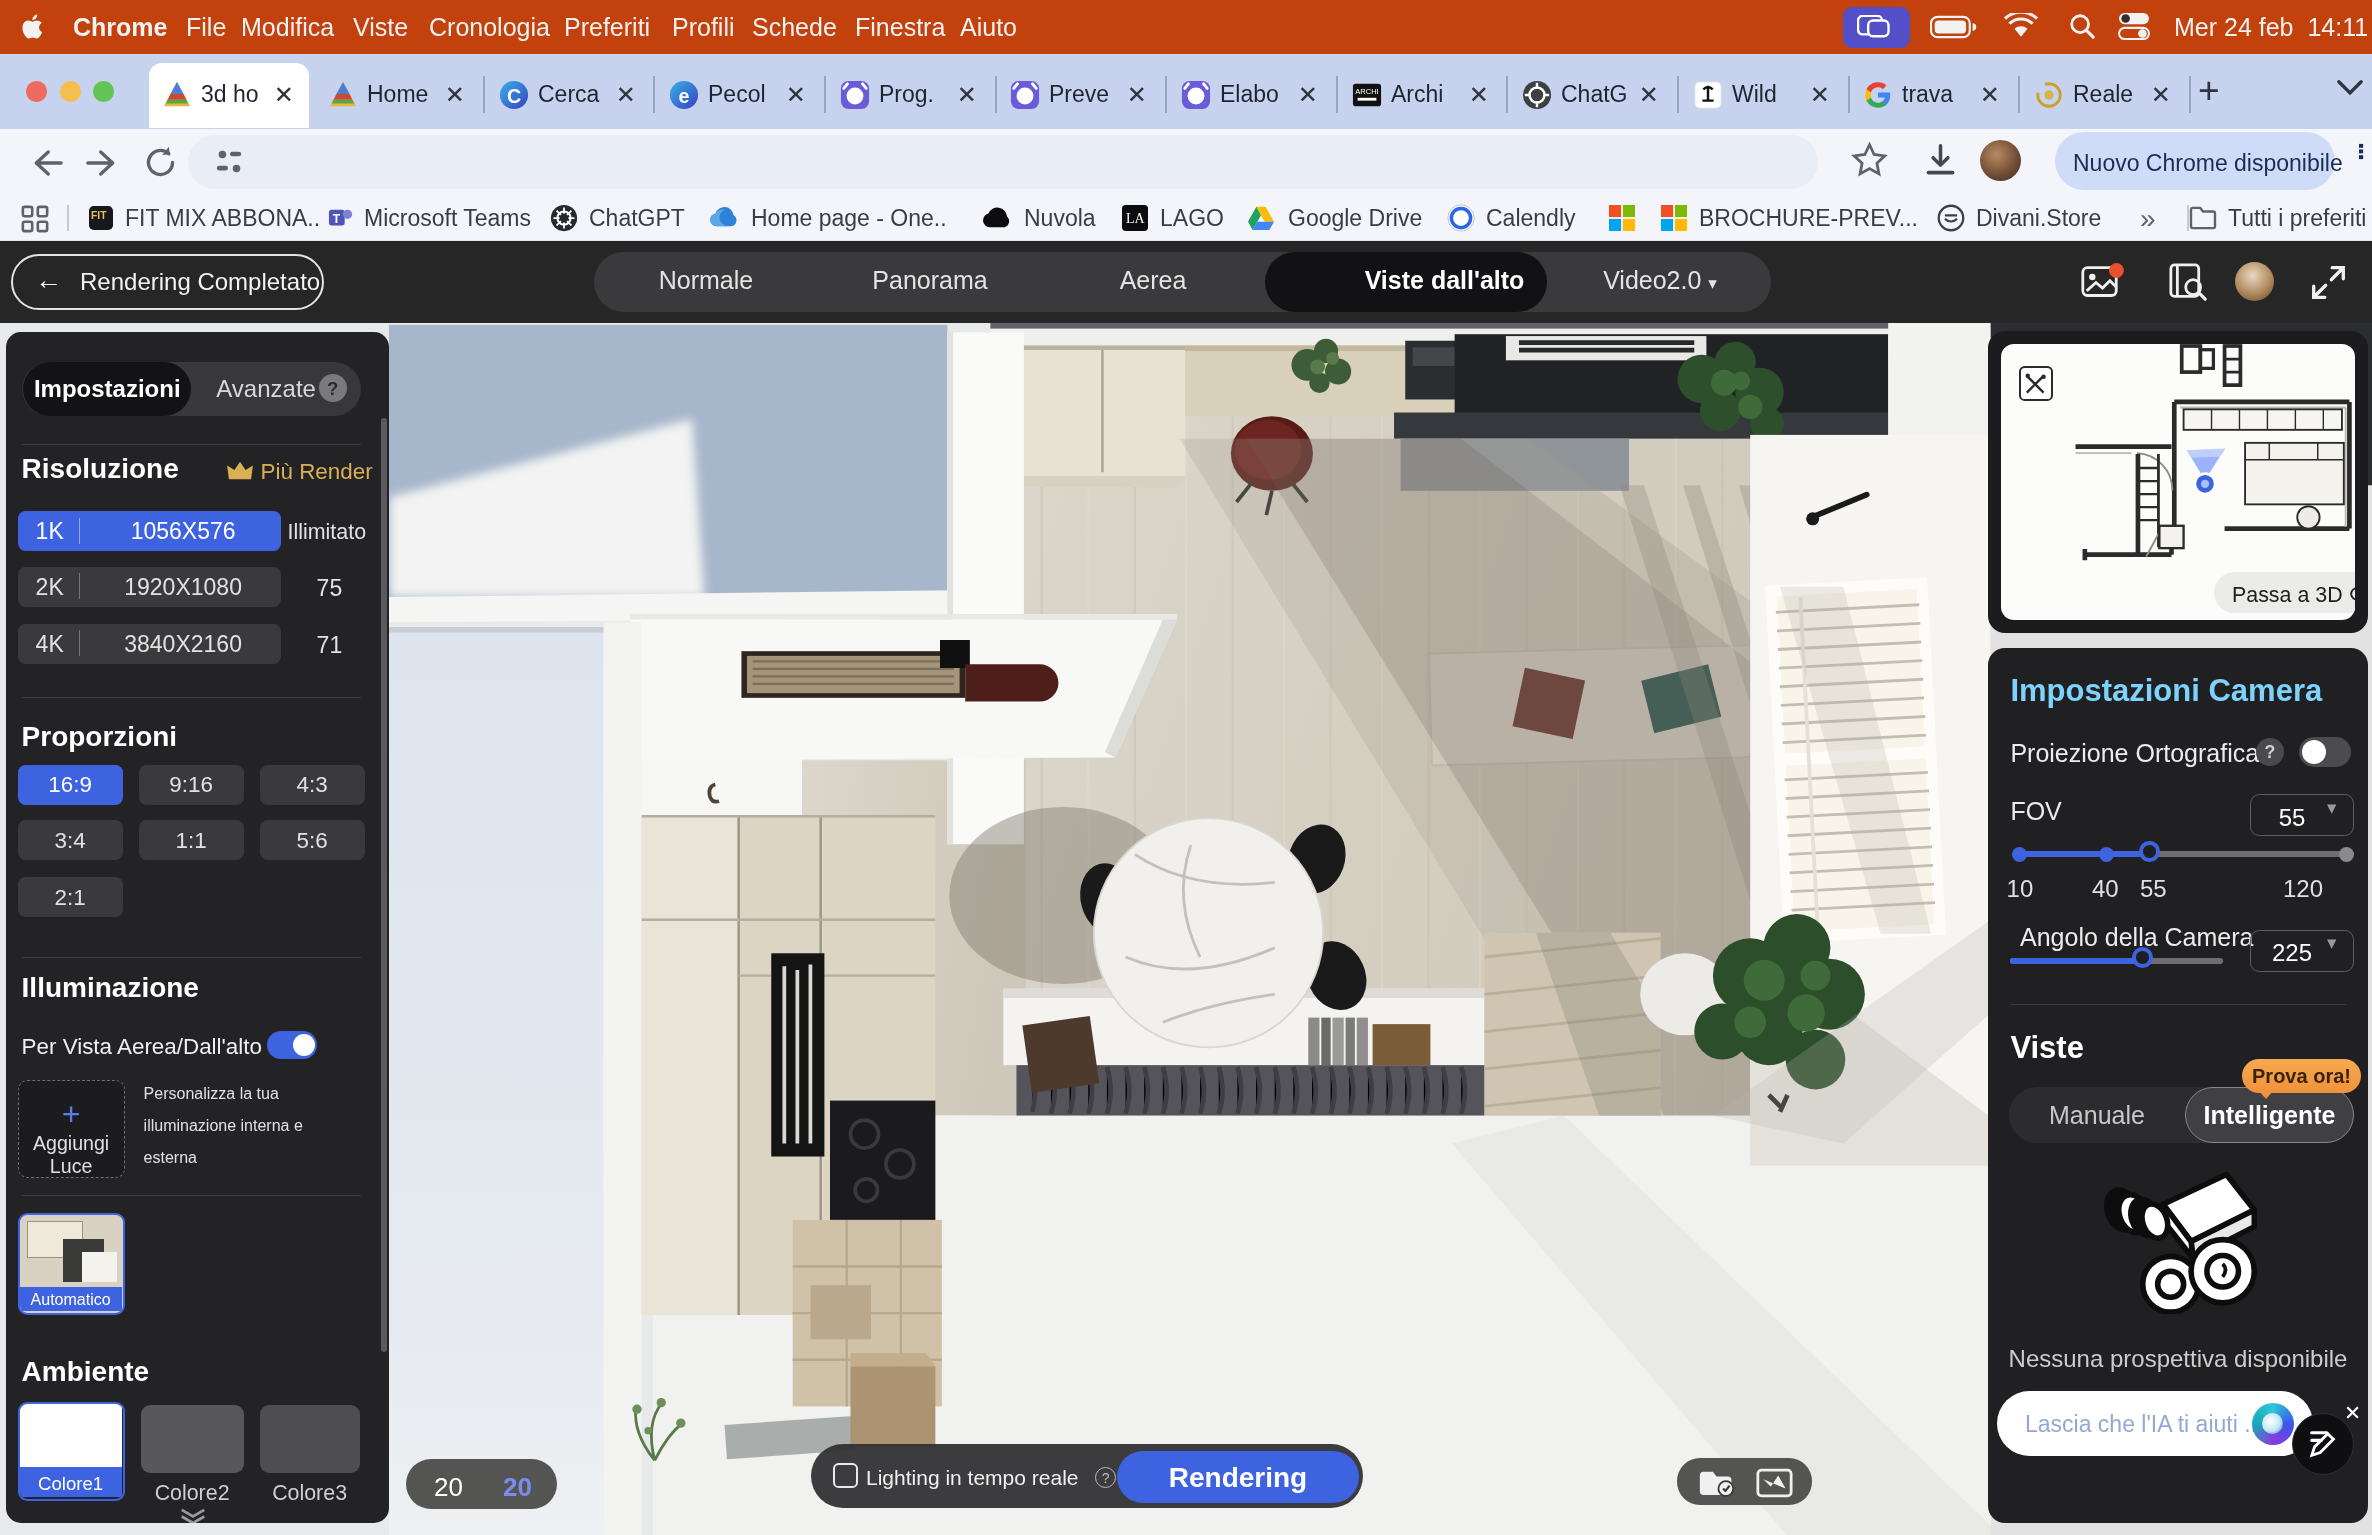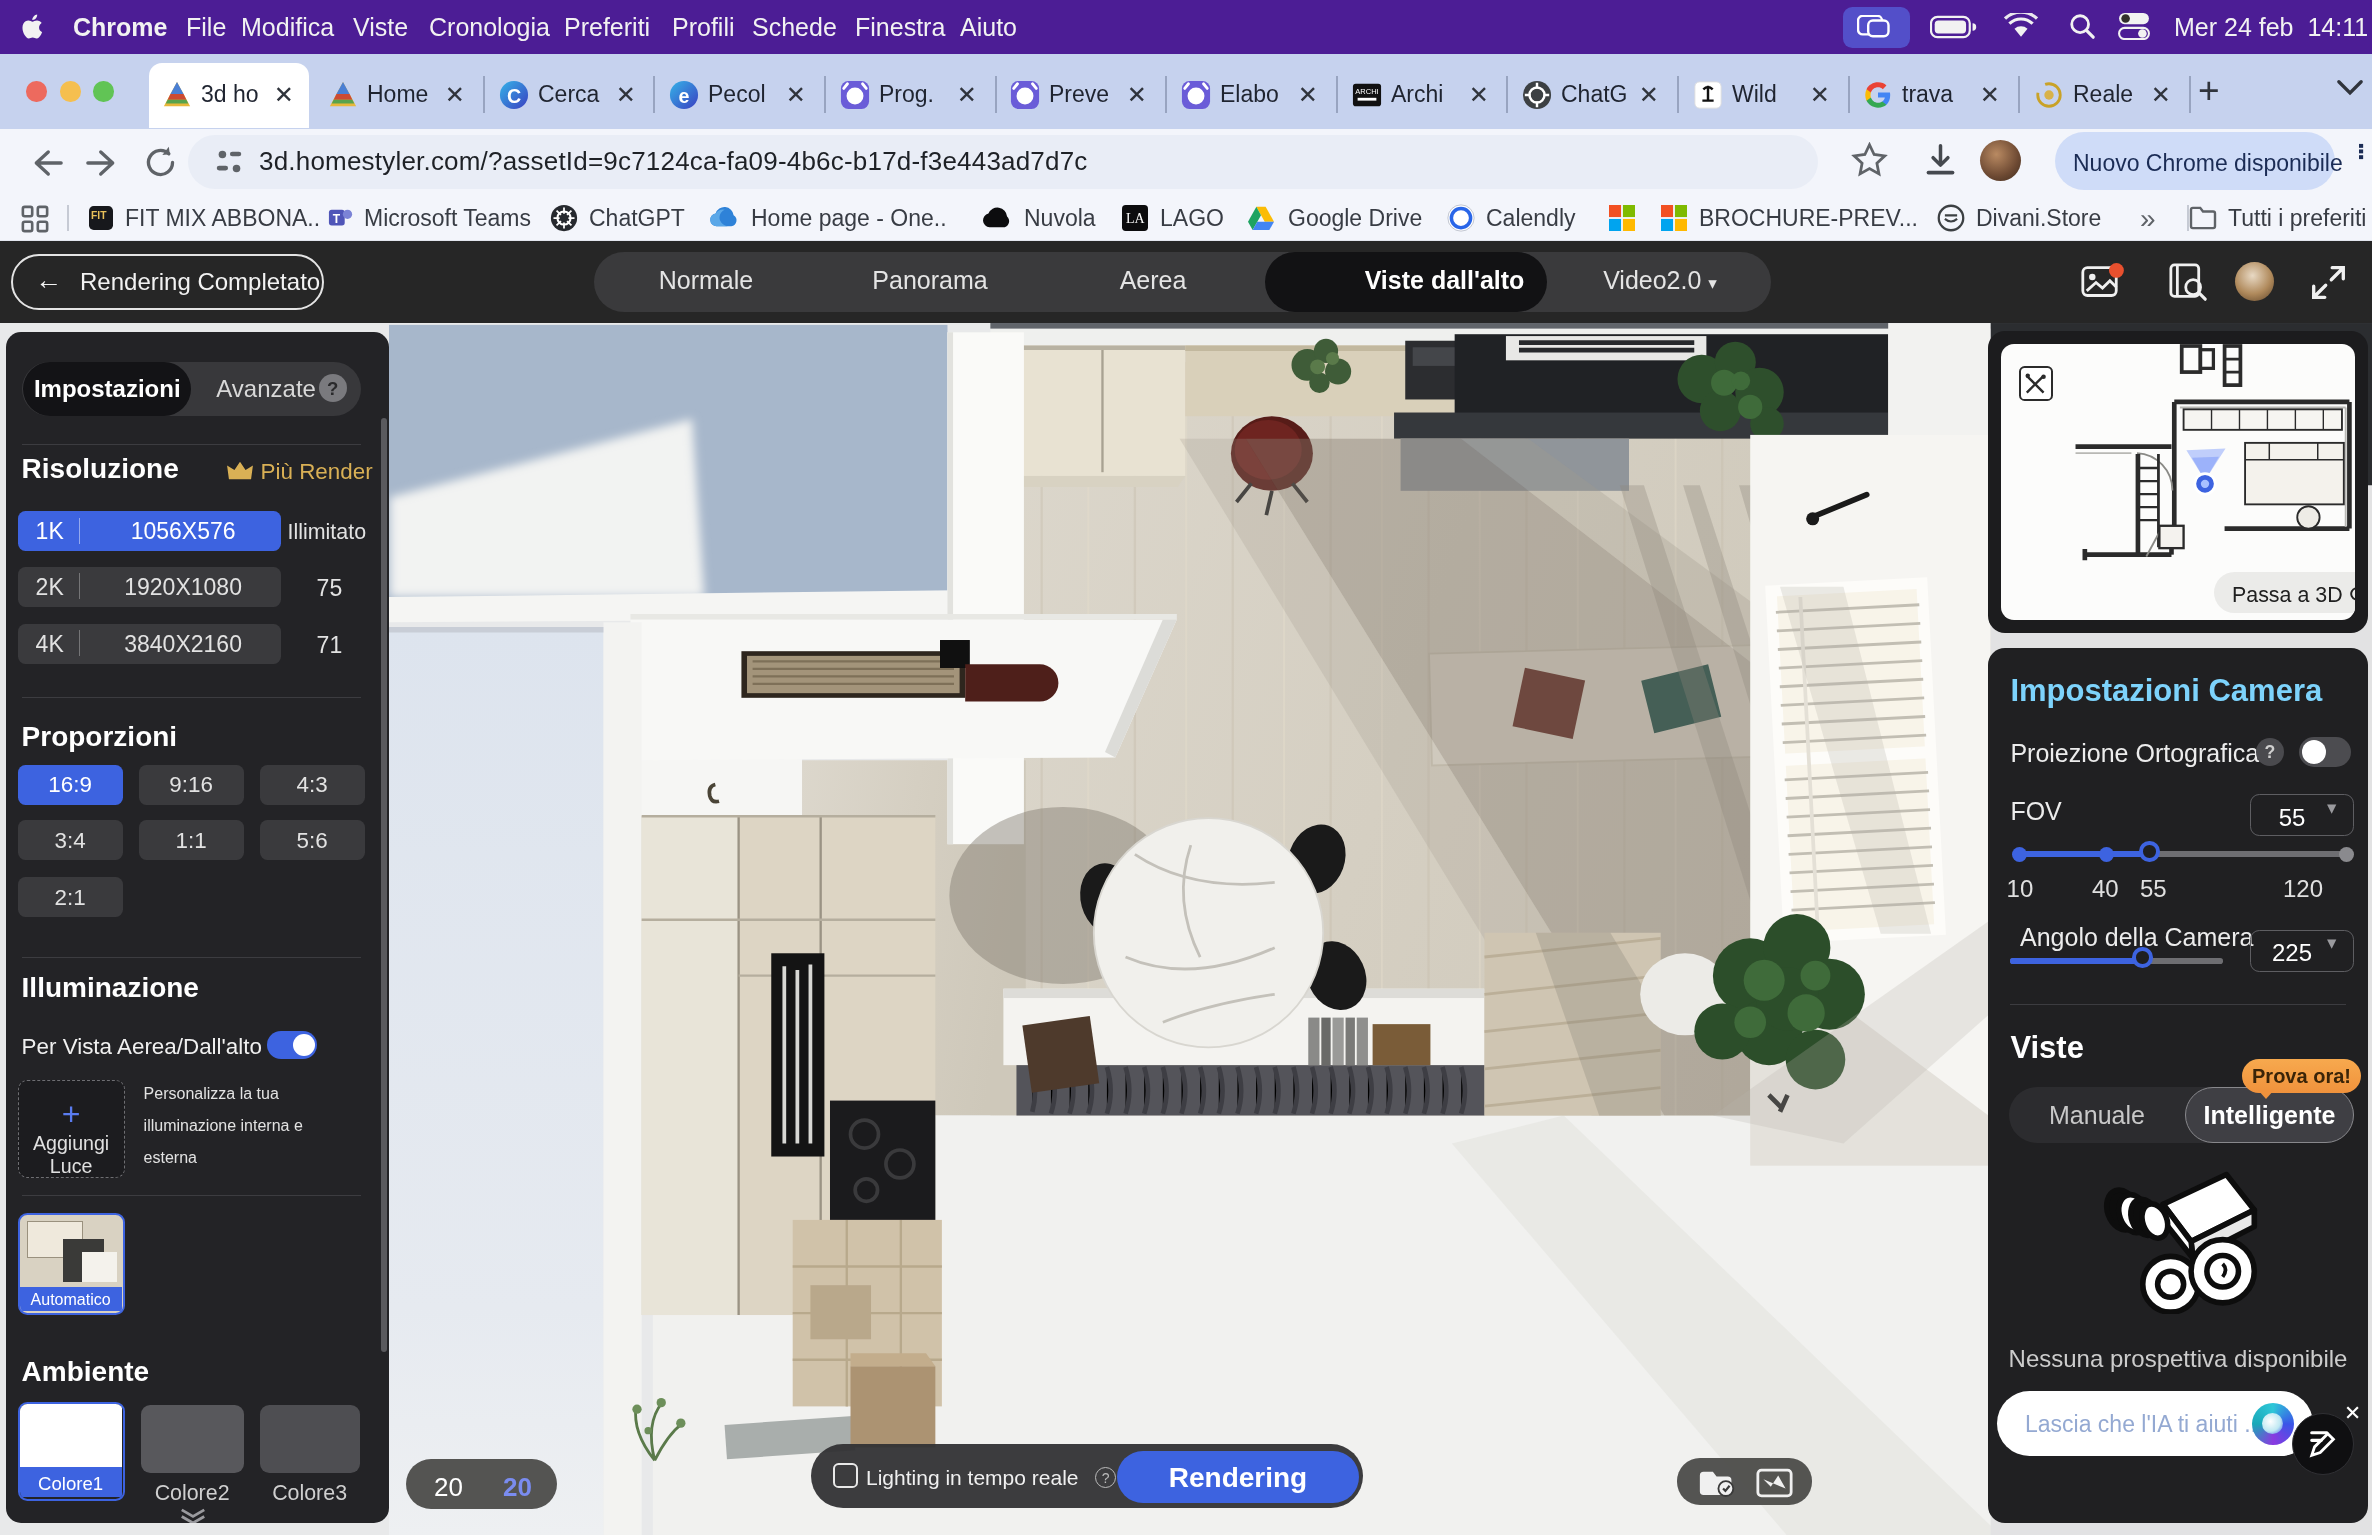--- a/index.html
+++ b/index.html
@@ -2,21 +2,21 @@
 <html style="font-size:15px"><head>
 <meta charset="utf-8">
 <style>
   * { margin:0; padding:0; box-sizing:border-box; }
   html,body { width:2373px; height:1535px; overflow:hidden; background:#e8e9ea; }
   body { font-family:"Liberation Sans", sans-serif; }
   .abs { position:absolute; }
   #root { position:absolute; left:0; top:0; width:2373px; height:1535px; }
 
   
-  #menubar { left:0; top:0; width:2373px; height:67px; background:#4c1d95; color:#f4f4f4; }
+  #menubar { left:0; top:0; width:2373px; height:67px; background:#c2410c; color:#f4f4f4; }
   #menubar .mi { position:absolute; top:0; height:54px; line-height:54px; font-size:25px; color:#f2f2f2; }
 
   
   #tabstrip { left:0; top:54px; width:2373px; height:75px; background:#c6d2ee; }
   .windot { position:absolute; top:27px; width:20.5px; height:20.5px; border-radius:50%; }
   .tab { position:absolute; top:9.3px; height:65px; }
   .tab .fav { position:absolute; left:13px; top:17px; width:30px; height:30px; }
   .tab .ttl { position:absolute; left:52px; top:17.7px; font-size:23px; color:#1f2430; white-space:nowrap; }
   .tab .cls { position:absolute; right:11.2px; top:17.7px; width:28px; height:28px; font-size:24px; color:#30343c; text-align:center; line-height:28px; }
   .tabsep { position:absolute; top:22.4px; width:1.9px; height:37px; background:#98a4c0; }
@@ -230,21 +230,20 @@
         <path d="M33 20a13 13 0 1 1-4-9.4" fill="none" stroke="#5f6368" stroke-width="3.6" stroke-linecap="round"></path>
         <path d="M29 3 l1 8 -8 1z" fill="#5f6368"></path>
       </svg>
     <div class="abs" style="left:188px;top:5.6px;width:1630px;height:54px;border-radius:27px;background:#e9edf6;"></div>
     <svg class="abs" style="left:213px;top:17px" width="32" height="32" viewBox="0 0 34 34">
         <circle cx="10" cy="9" r="4" fill="#5f6368"></circle>
         <rect x="18" y="6" width="12" height="5" rx="2.5" fill="#5f6368"></rect>
         <rect x="4" y="21" width="12" height="5" rx="2.5" fill="#5f6368"></rect>
         <circle cx="25" cy="24" r="4" fill="#5f6368"></circle>
       </svg>
-    <span class="abs" style="left:259px;top:17px;font-size:26px;color:#1e2126;letter-spacing:0.2px;">3d.homestyler.com/?assetId=9c7124ca-fa09-4b6c-b17d-f3e443ad7d7c</span>
     <svg class="abs" style="left:1851px;top:13px" width="37" height="37" viewBox="0 0 40 40">
         <path d="M20 3 l5 10.5 11.5 1.5 -8.5 8 2.2 11.5 -10.2-5.7 -10.2 5.7 2.2-11.5 -8.5-8 11.5-1.5z" fill="none" stroke="#5f6368" stroke-width="3"></path>
       </svg>
     <svg class="abs" style="left:1922px;top:13px" width="37" height="37" viewBox="0 0 40 40">
         <path d="M20 4 v20 M12 17 l8 8 8-8" fill="none" stroke="#45494f" stroke-width="3.8" stroke-linecap="round" stroke-linejoin="round"></path>
         <path d="M7 33 h26" stroke="#45494f" stroke-width="4" stroke-linecap="round"></path>
       </svg>
     <div class="abs" style="left:1980px;top:11.2px;width:41px;height:41px;border-radius:50%;background:radial-gradient(circle at 40% 35%, #b98a62, #6e4a33 60%, #3c2a1c);"></div>
     <div class="abs" style="left:2055px;top:2.8px;width:280px;height:58px;border-radius:29px;background:#cfdcf8;"></div>
     <span class="abs" style="left:2073px;top:20.5px;font-size:23px;color:#1b2c55;">Nuovo Chrome disponibile</span>

